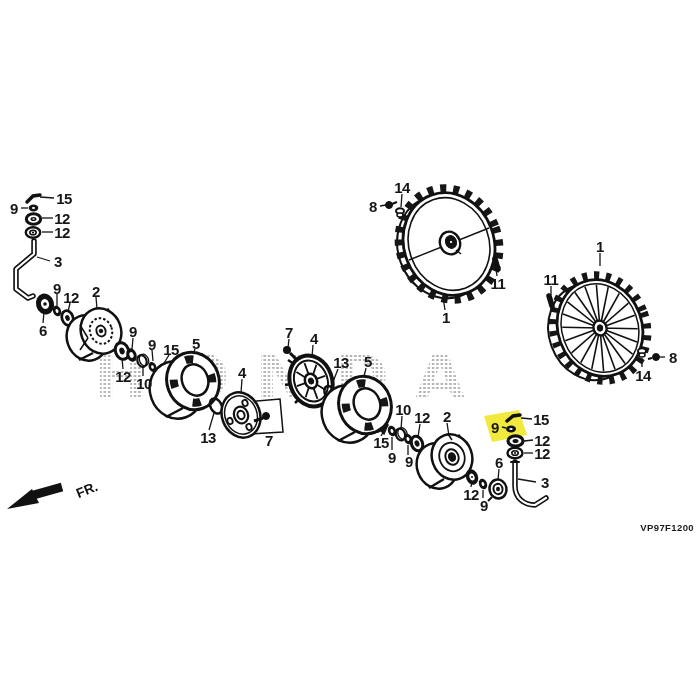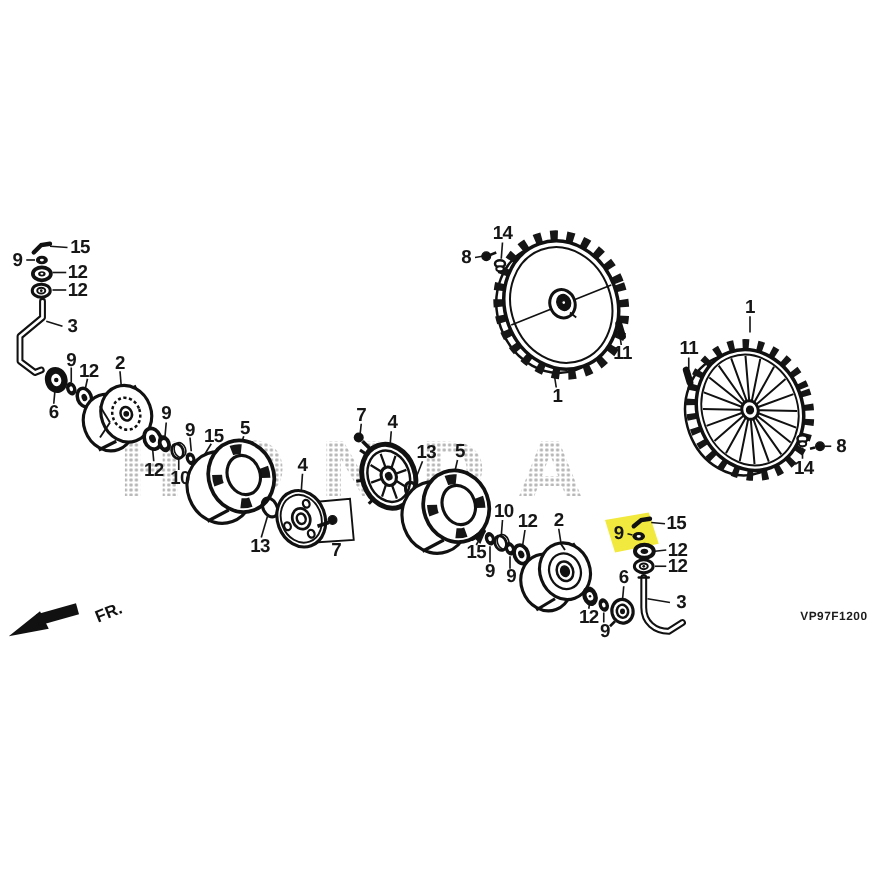--- a/index.html
+++ b/index.html
@@ -11,21 +11,21 @@
   .watermark{position:absolute;left:94px;top:342px;line-height:1;
       font:bold 60px "DejaVu Sans",sans-serif;letter-spacing:24px;
       transform:scaleX(1.08);transform-origin:left top;
       color:transparent;
       background-image:radial-gradient(circle,#7d7d7d 1.1px,rgba(0,0,0,0) 1.45px);
       background-size:4px 4px;
       -webkit-background-clip:text;background-clip:text;
       opacity:.55;}
   .fr-label{position:absolute;left:74px;top:487px;font:bold 13.5px "Liberation Sans",sans-serif;
       color:#111;transform:rotate(-22deg);transform-origin:left top;}
-  .diagram-code{position:absolute;left:630px;top:488px;width:64px;text-align:right;
+  .diagram-code{position:absolute;left:630px;top:522px;width:64px;text-align:right;
       font:600 9.5px "Liberation Sans",sans-serif;color:#1c1c1c;letter-spacing:.4px;}
 </style>
 </head>
 <body>
 
 <div class="watermark">HONDA</div>
 
 <svg id="art" width="700" height="700" viewBox="0 0 700 700">
 
   <polygon points="484,416 519,410 527,435 492,442" fill="#f2e93e"></polygon>

